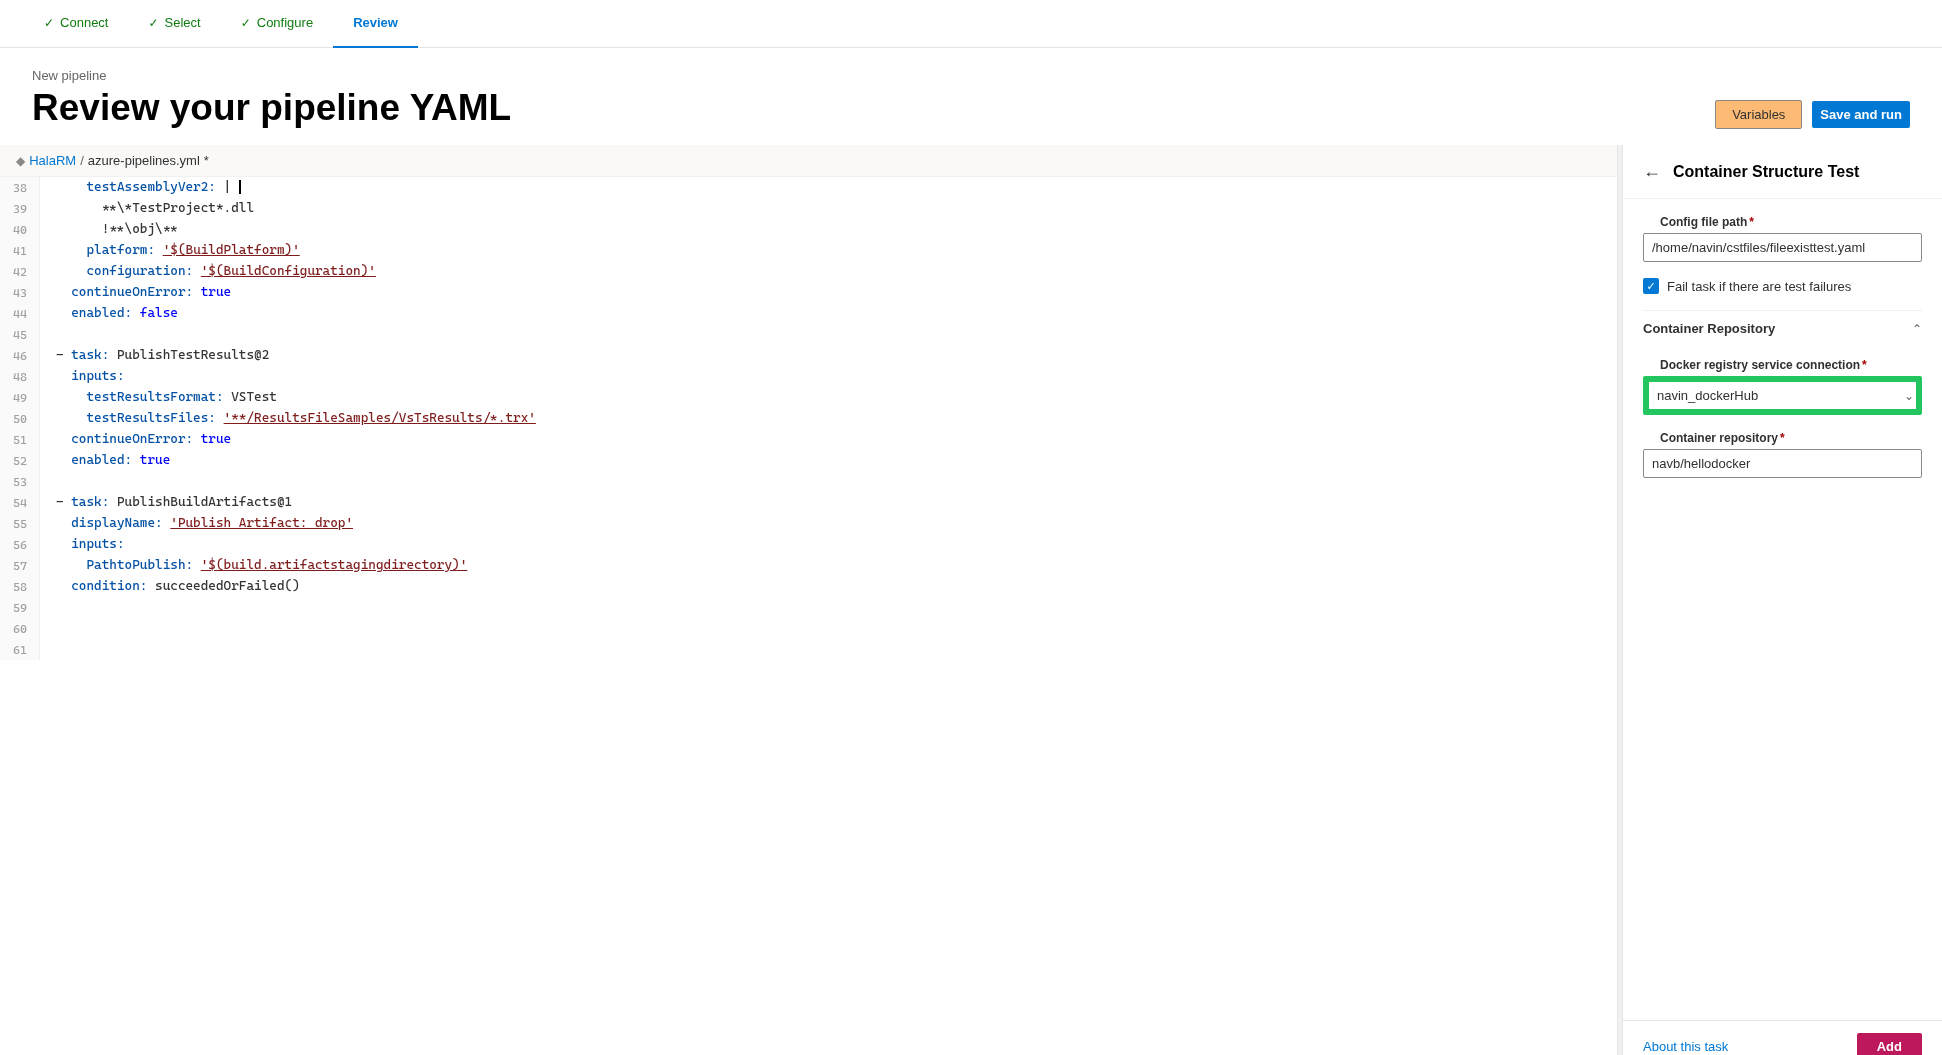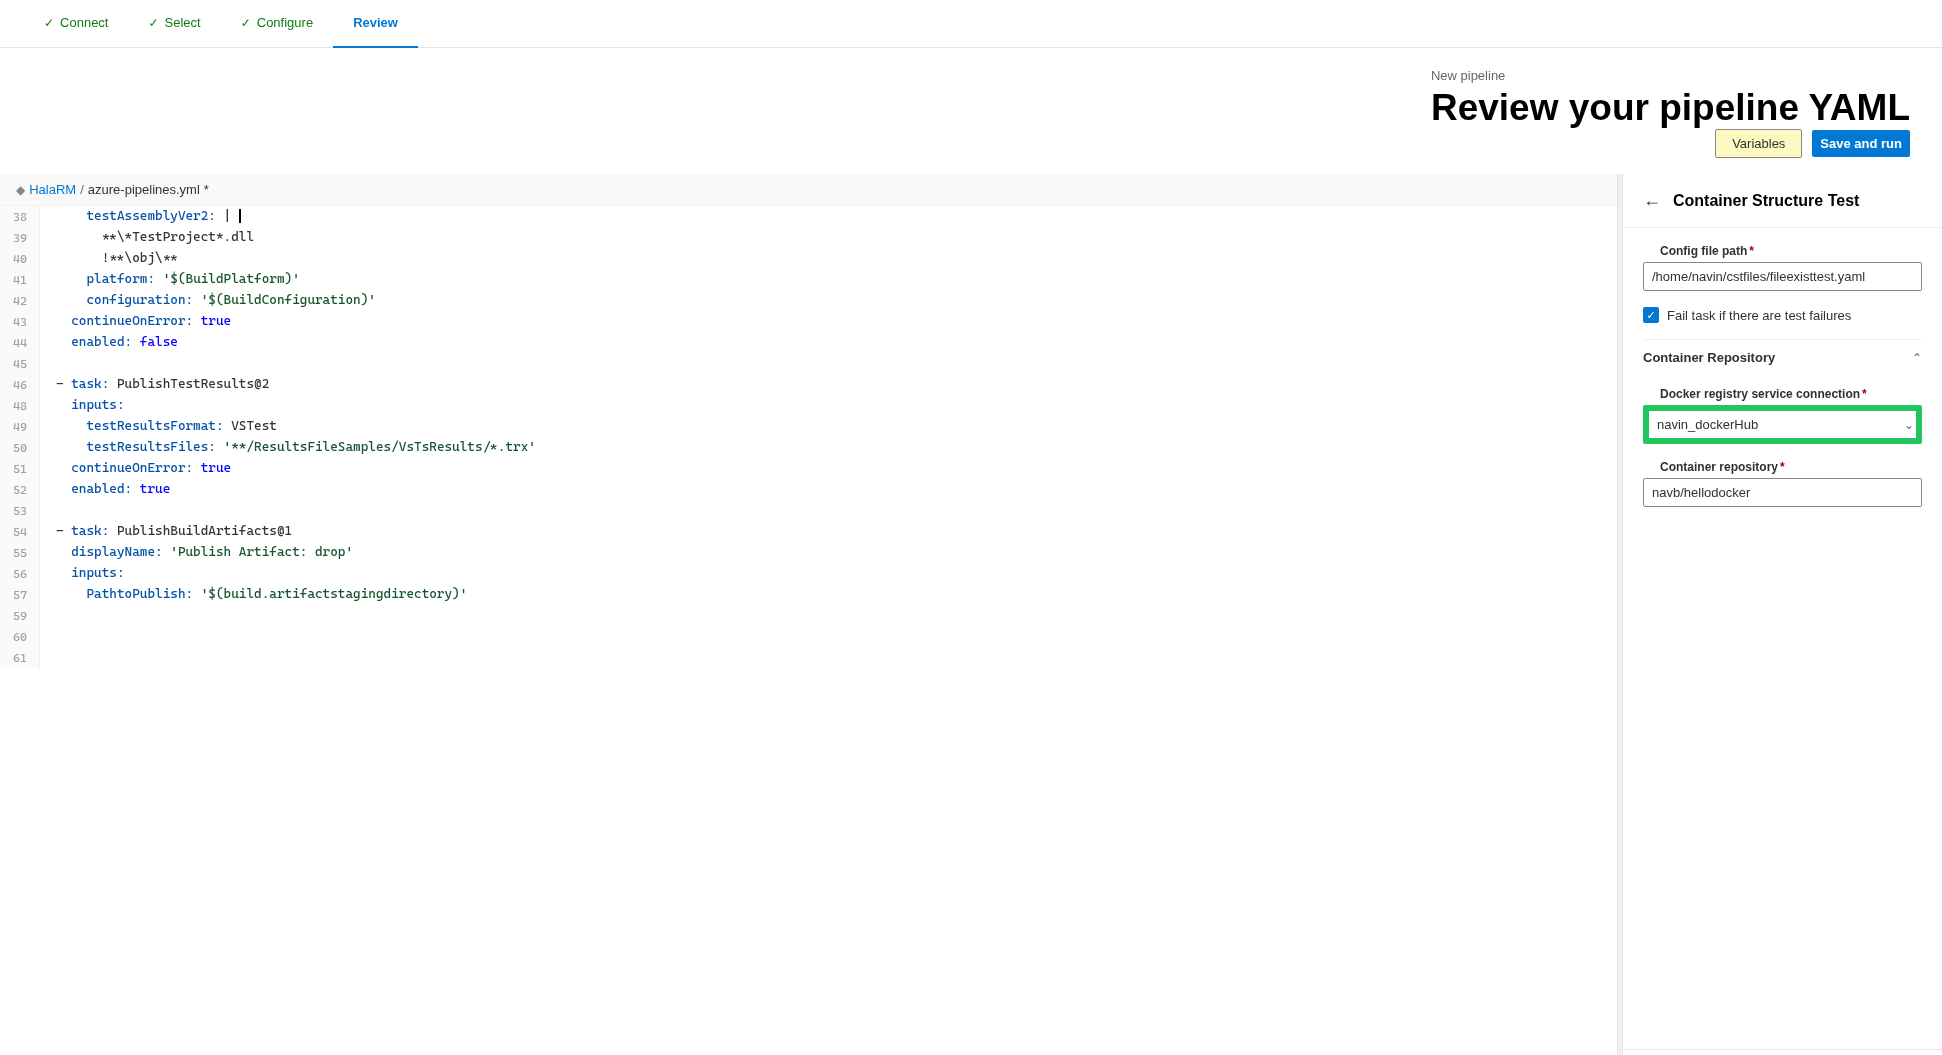--- a/index.html
+++ b/index.html
@@ -34,30 +34,29 @@
     }
     .nav-step.done { color: #107c10; }
     .nav-step .check { color: #107c10; font-size: 12px; }
 
     
     .page-header {
       padding: 20px 32px 16px 32px;
       display: flex;
       justify-content: space-between;
       align-items: flex-end;
-      flex-direction: column;
     }
     .page-header-left {}
     .page-subtitle { font-size: 13px; color: #666; margin-bottom: 4px; }
     .page-title { font-size: 37px; font-weight: 600; color: #000; }
     .header-actions { display: flex; gap: 10px; align-items: center; }
     .btn-secondary {
       padding: 6px 16px;
       border: 1px solid #8a8886;
-      background: #fef9c3;
+      background: #fdba74;
       border-radius: 2px;
       cursor: pointer;
       font-size: 13px;
       color: #323130;
     }
     .btn-primary {
       padding: 6px 8px;
       border: none;
       background: #0078d4;
       border-radius: 2px;
@@ -119,21 +118,21 @@
       border-right: 1px solid #f0f0f0;
       font-size: 12px;
       padding-top: 1px;
     }
     .line-content {
       padding-left: 16px;
       white-space: pre;
       flex: 1;
     }
     .k { color: #0000ff; } 
-    .s { color: #14532d; } 
+    .s { color: #7f1d1d; text-decoration: underline; } 
     .p { color: #0451a5; } 
     .cursor { display: inline-block; width: 2px; height: 14px; background: #000; vertical-align: text-bottom; animation: blink 1s infinite; }
     @keyframes blink { 0%,50% { opacity:1; } 51%,100% { opacity:0; } }
 
     
     .right-panel {
       width: 320px;
       background: #fff;
       border-left: 1px solid #e5e5e5;
       display: flex;
@@ -382,20 +381,24 @@
           <span class="line-number">55</span>
           <span class="line-content">  <span class="p">displayName:</span> <span class="s">'Publish Artifact: drop'</span></span>
         </div>
         <div class="code-line">
           <span class="line-number">56</span>
           <span class="line-content">  <span class="p">inputs:</span></span>
         </div>
         <div class="code-line">
           <span class="line-number">57</span>
           <span class="line-content">    <span class="p">PathtoPublish:</span> <span class="s">'$(build.artifactstagingdirectory)'</span></span>
+        </div>
+        <div class="code-line">
+          <span class="line-number">58</span>
+          <span class="line-content">  <span class="p">condition:</span> succeededOrFailed()</span>
         </div>
         <div class="code-line">
           <span class="line-number">59</span>
           <span class="line-content"></span>
         </div>
         <div class="code-line">
           <span class="line-number">60</span>
           <span class="line-content"></span>
         </div>
         <div class="code-line">

